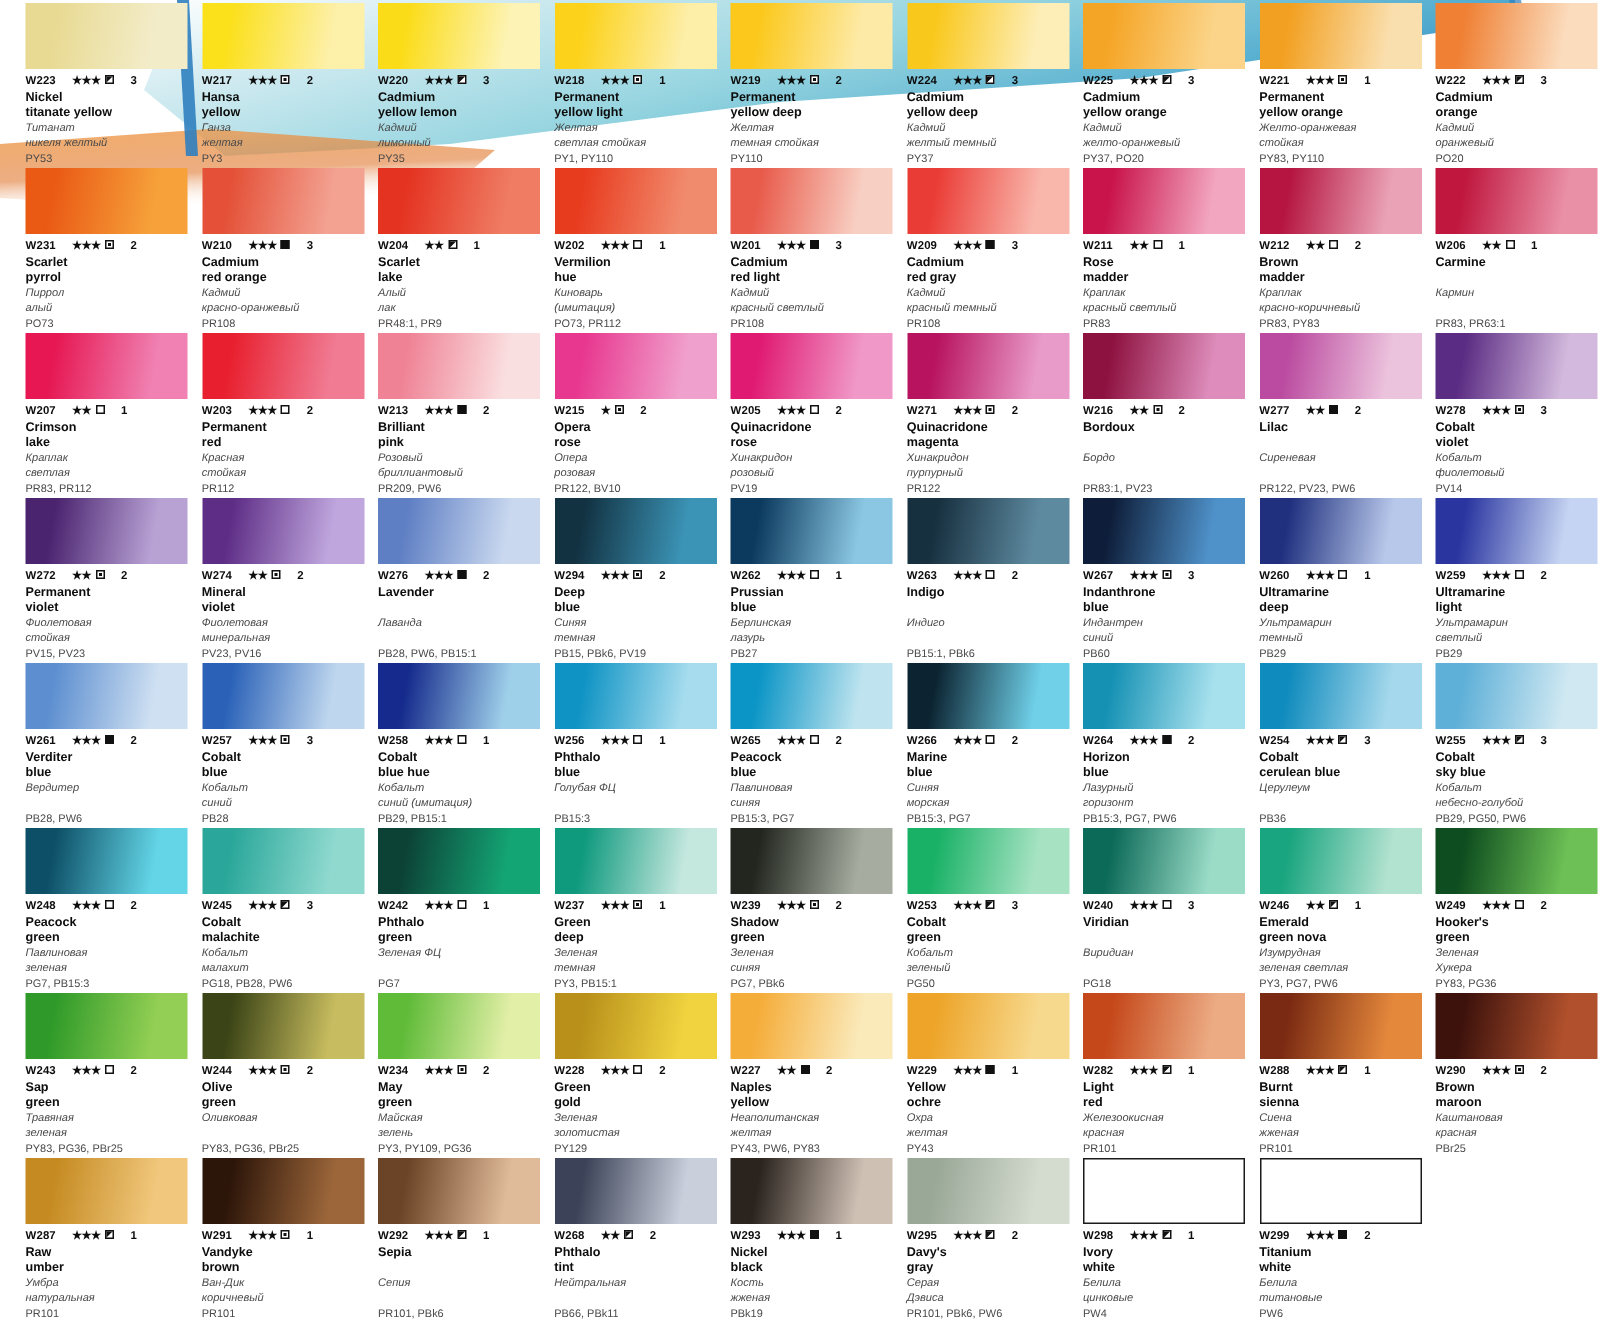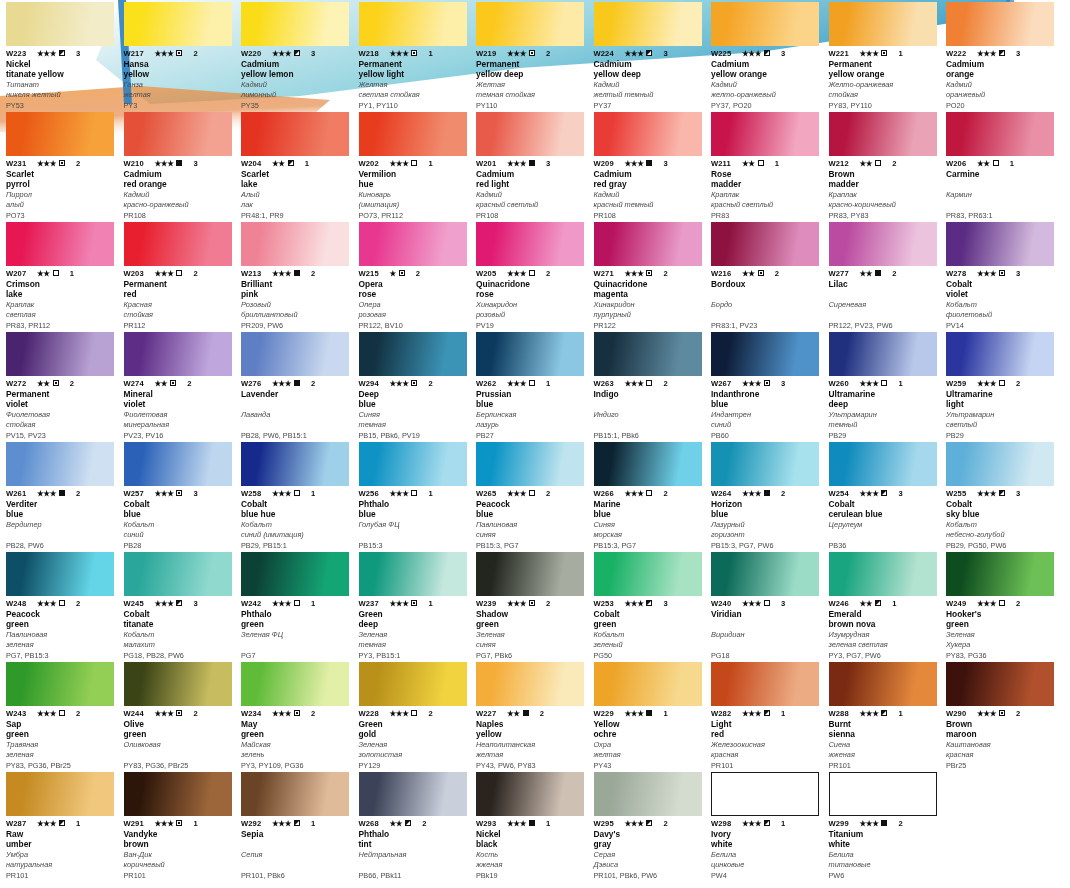--- a/index.html
+++ b/index.html
@@ -14,21 +14,21 @@
     position: absolute; left: 0; top: 0; width: 1070px; height: 888px;
     pointer-events: none; z-index: 0;
   }
   #grid {
     position: relative; z-index: 2;
     width: 1070px;
     display: grid;
     grid-template-columns: repeat(9, 117.5px);
     grid-auto-rows: 110px;
     column-gap: 0px;
-    padding-left: 6px;
+    padding-left: 17px;
   }
   .cell { position: relative; width: 117.5px; height: 110px; }
   .swatch {
     width: 108px; height: 44px;
     margin-top: 2px;
     border: 0;
   }
   .swatch.outlined { border: 1px solid #1a1a1a; background: #ffffff; }
   .meta { margin-top: 2px; width: 112px; }
   .codeline {
@@ -1018,21 +1018,21 @@
       <div class="swatch" style="background: linear-gradient(100deg, rgb(42, 167, 154) 0%, rgb(42, 167, 154) 18%, rgb(143, 217, 207) 78%, rgb(143, 217, 207) 100%);"></div>
       <div class="meta">
         <div class="codeline">
           <span class="code">W245</span>
           <span class="stars">★★★</span>
           <span class="perm half"></span>
           <span class="series">3</span>
         </div>
         <div class="name">
           <div>Cobalt</div>
-          <div>titanate</div>
+          <div>malachite</div>
         </div>
         <div class="rus">
           <div>Кобальт</div>
           <div>малахит</div>
         </div>
         <div class="pig">PG18, PB28, PW6</div>
       </div>
     </div>
     <div class="cell">
       <div class="swatch" style="background: linear-gradient(100deg, rgb(12, 66, 54) 0%, rgb(12, 66, 54) 18%, rgb(20, 165, 116) 78%, rgb(20, 165, 116) 100%);"></div>
@@ -1138,21 +1138,21 @@
       <div class="swatch" style="background: linear-gradient(100deg, rgb(25, 165, 127) 0%, rgb(25, 165, 127) 18%, rgb(178, 226, 208) 78%, rgb(178, 226, 208) 100%);"></div>
       <div class="meta">
         <div class="codeline">
           <span class="code">W246</span>
           <span class="stars">★★</span>
           <span class="perm half"></span>
           <span class="series">1</span>
         </div>
         <div class="name">
           <div>Emerald</div>
-          <div>brown nova</div>
+          <div>green nova</div>
         </div>
         <div class="rus">
           <div>Изумрудная</div>
           <div>зеленая светлая</div>
         </div>
         <div class="pig">PY3, PG7, PW6</div>
       </div>
     </div>
     <div class="cell">
       <div class="swatch" style="background: linear-gradient(100deg, rgb(14, 77, 31) 0%, rgb(14, 77, 31) 18%, rgb(108, 192, 85) 78%, rgb(108, 192, 85) 100%);"></div>

